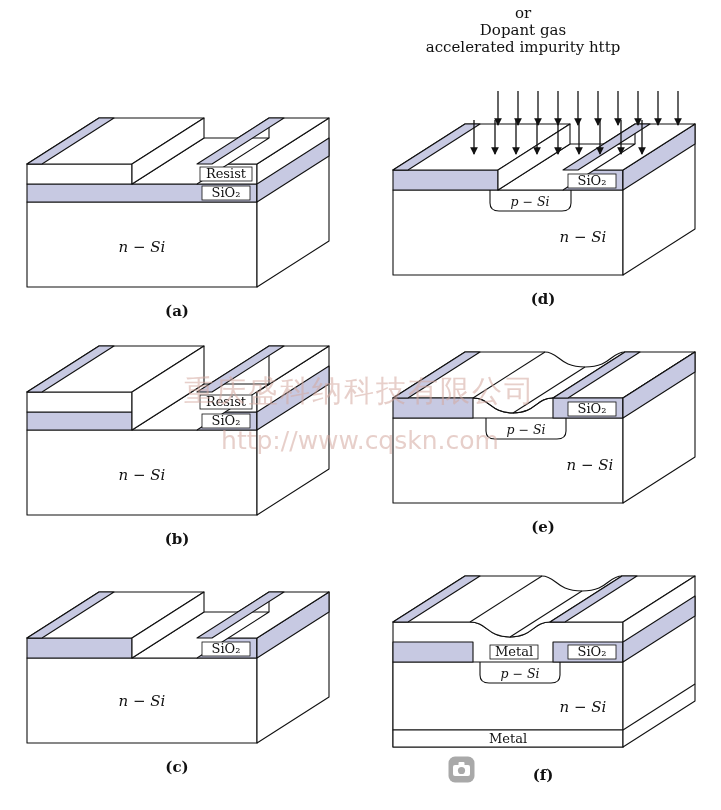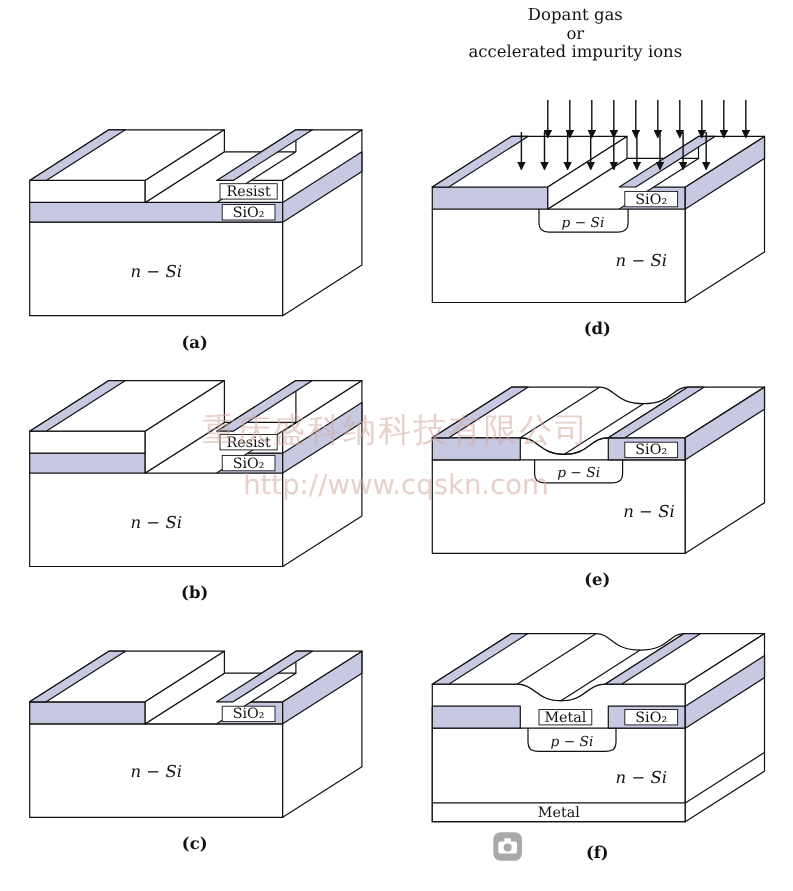--- a/index.html
+++ b/index.html
@@ -96,23 +96,23 @@
       <path d="M15,110 L30,110 L102,64 L87,64 Z" class="oxide"></path>
       <path d="M185,110 L200,110 L272,64 L257,64 Z" class="oxide"></path>
       <rect x="190" y="114" width="48" height="14" class="box"></rect>
       <text x="214" y="125" class="lbl">SiO₂</text>
       <text x="130" y="178" class="lbl ital">n − Si</text>
     </svg>
     <div class="panel-tag">(c)</div>
   </div>
 
   <div class="dopant-header">
+    <div>or</div>
     <div>Dopant gas</div>
-    <div>or</div>
-    <div>accelerated impurity ions</div>
+    <div>accelerated impurity http</div>
   </div>
 
   <div class="panel" style="left:378px;top:60px;">
     <svg width="330" height="228" viewBox="0 0 330 228">
       <defs>
         <marker id="ah" viewBox="0 0 8 8" refX="7" refY="4" markerWidth="6" markerHeight="6" orient="auto">
           <path d="M0,0 L8,4 L0,8 Z" fill="#111"></path>
         </marker>
       </defs>
       <rect x="15" y="130" width="230" height="85" class="face"></rect>

